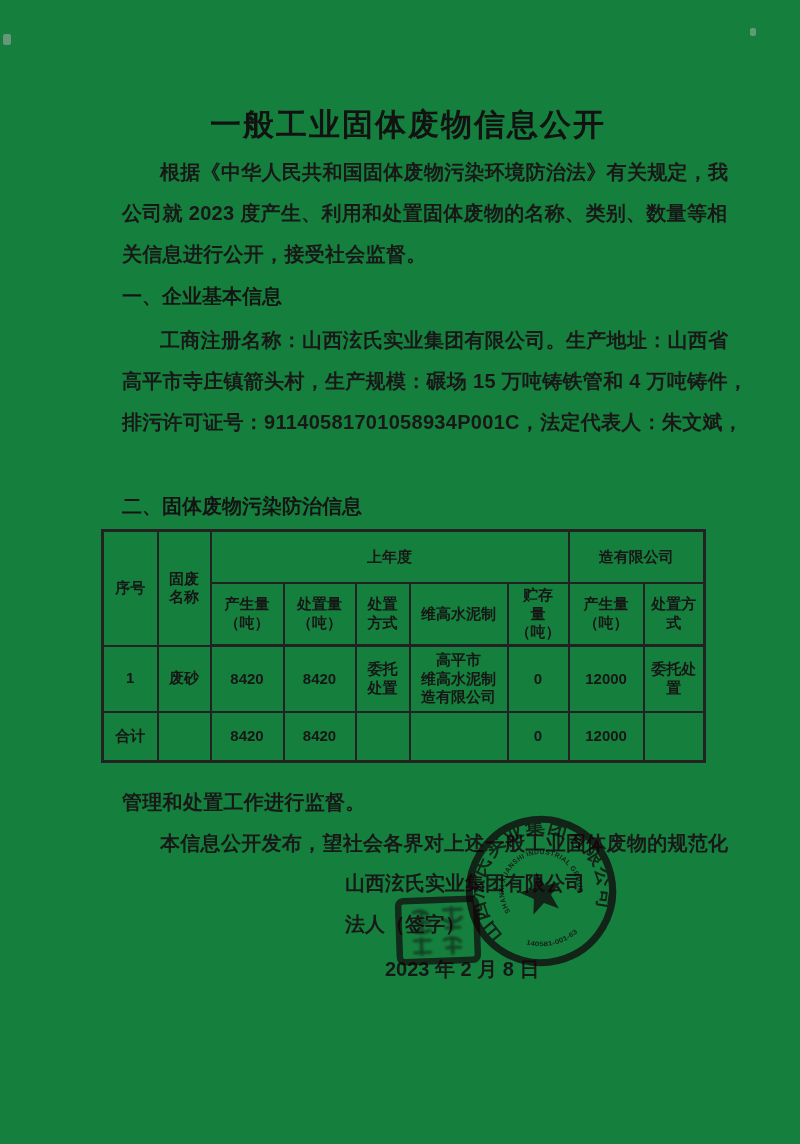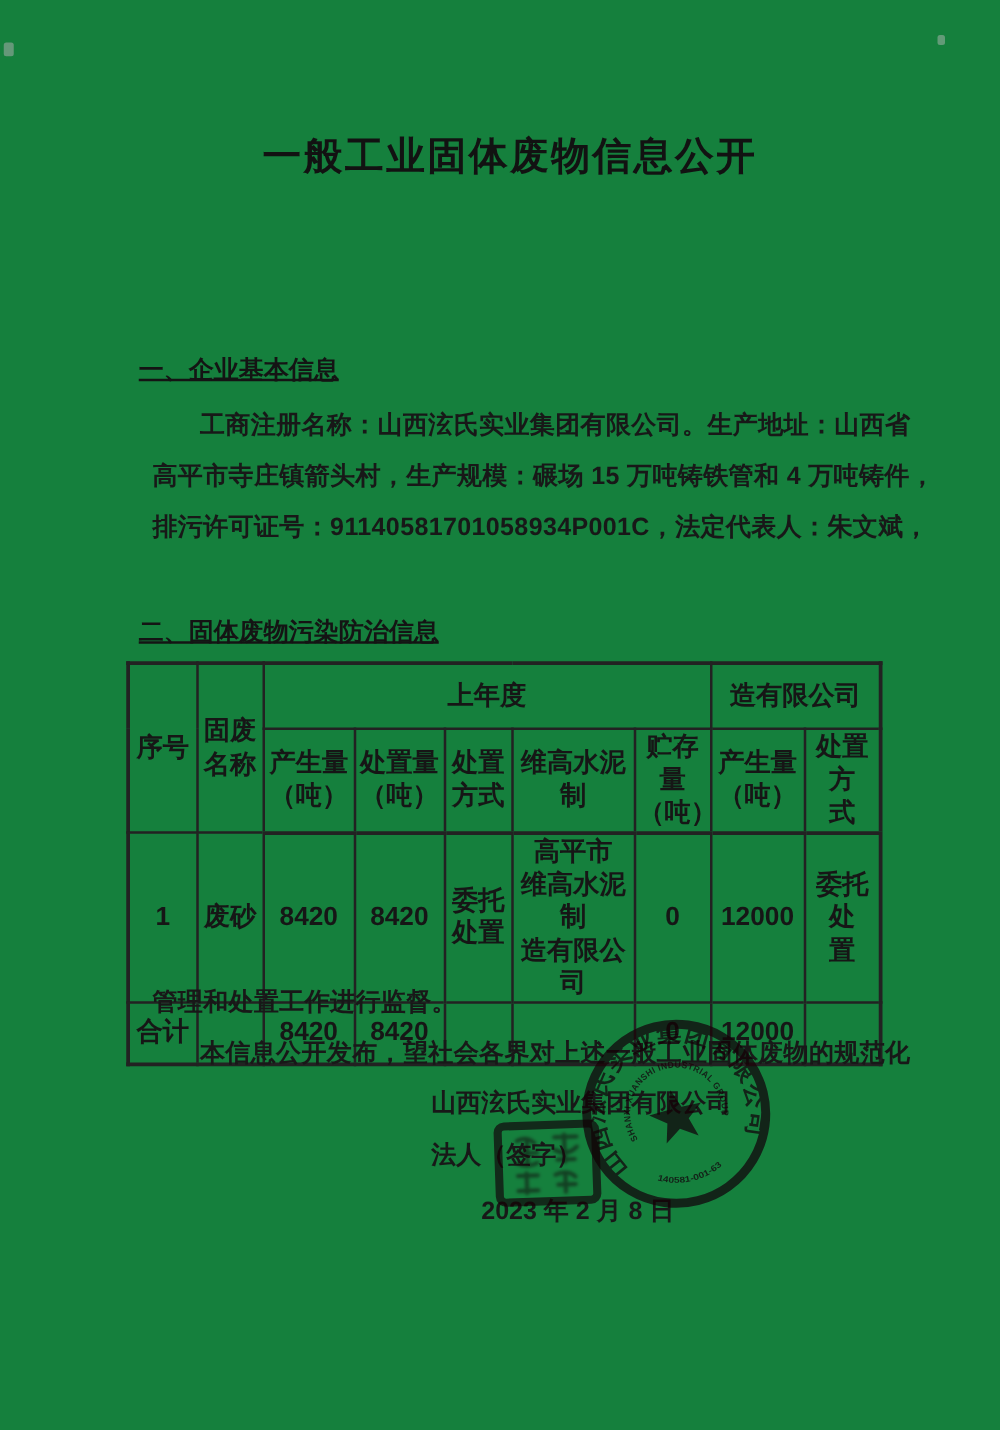--- a/index.html
+++ b/index.html
@@ -11,33 +11,33 @@
   .doc-title{
     position:absolute;top:103px;left:16px;width:784px;height:44px;
     text-align:center;font-size:31px;font-weight:800;letter-spacing:2px;
     line-height:44px;color:#121212;
   }
   .textblock{position:absolute;left:122px;width:575px;}
   .tline{height:41px;line-height:41px;font-size:20px;font-weight:600;
     letter-spacing:0.3px;white-space:nowrap;color:#181818;}
   .tline.indent{padding-left:38px;}
   .tline.tight{font-size:20px;}
-  .heading{position:absolute;left:111px;height:41px;line-height:41px;
-    font-size:20px;font-weight:700;white-space:nowrap;color:#141414;text-decoration:underline;}
+  .heading{position:absolute;left:122px;height:41px;line-height:41px;
+    font-size:20px;font-weight:700;white-space:nowrap;color:#141414;}
   .sig{position:absolute;height:41px;line-height:41px;font-size:20px;
     font-weight:600;white-space:nowrap;color:#181818;}
 
   table.wtable{
     position:absolute;left:101px;top:529px;width:602px;
     border-collapse:collapse;table-layout:fixed;
     border:3px solid #222;
   }
   .wtable th,.wtable td{
     border:2px solid #222;text-align:center;vertical-align:middle;
-    font-size:21px;font-weight:600;color:#161616;padding:1px 2px;
+    font-size:15px;font-weight:600;color:#161616;padding:1px 2px;
     white-space:pre-line;line-height:1.25;overflow:hidden;
   }
   .wtable th{font-weight:700;}
   tr.hrow1 th{height:48px;}
   tr.hrow2 th{height:58px;border-bottom:3px solid #222;}
   tr.datarow td{height:62px;border-bottom:1px solid #0ea5e9;}
   tr.totalrow td{height:45px;}
 
   .stamp{position:absolute;mix-blend-mode:multiply;}
   .stamp-round{left:452px;top:802px;transform:rotate(-14deg);opacity:.9;}
@@ -49,20 +49,25 @@
 </head>
 <body>
 
 <div class="page">
 
   <div class="speck speck-left"></div>
   <div class="speck speck-right"></div>
 
   <div class="doc-title">一般工业固体废物信息公开</div>
 
+  <div class="textblock" style="top:152px">
+    <div class="tline indent">根据《中华人民共和国固体废物污染环境防治法》有关规定，我</div>
+    <div class="tline">公司就 2023 度产生、利用和处置固体废物的名称、类别、数量等相</div>
+    <div class="tline">关信息进行公开，接受社会监督。</div>
+  </div>
 
   <div class="heading" style="top:276px">一、企业基本信息</div>
 
   <div class="textblock" style="top:320px">
     <div class="tline indent">工商注册名称：山西泫氏实业集团有限公司。生产地址：山西省</div>
     <div class="tline">高平市寺庄镇箭头村，生产规模：碾场 15 万吨铸铁管和 4 万吨铸件，</div>
     <div class="tline tight">排污许可证号：91140581701058934P001C，法定代表人：朱文斌，</div>
   </div>
 
   <div class="heading" style="top:486px">二、固体废物污染防治信息</div>

